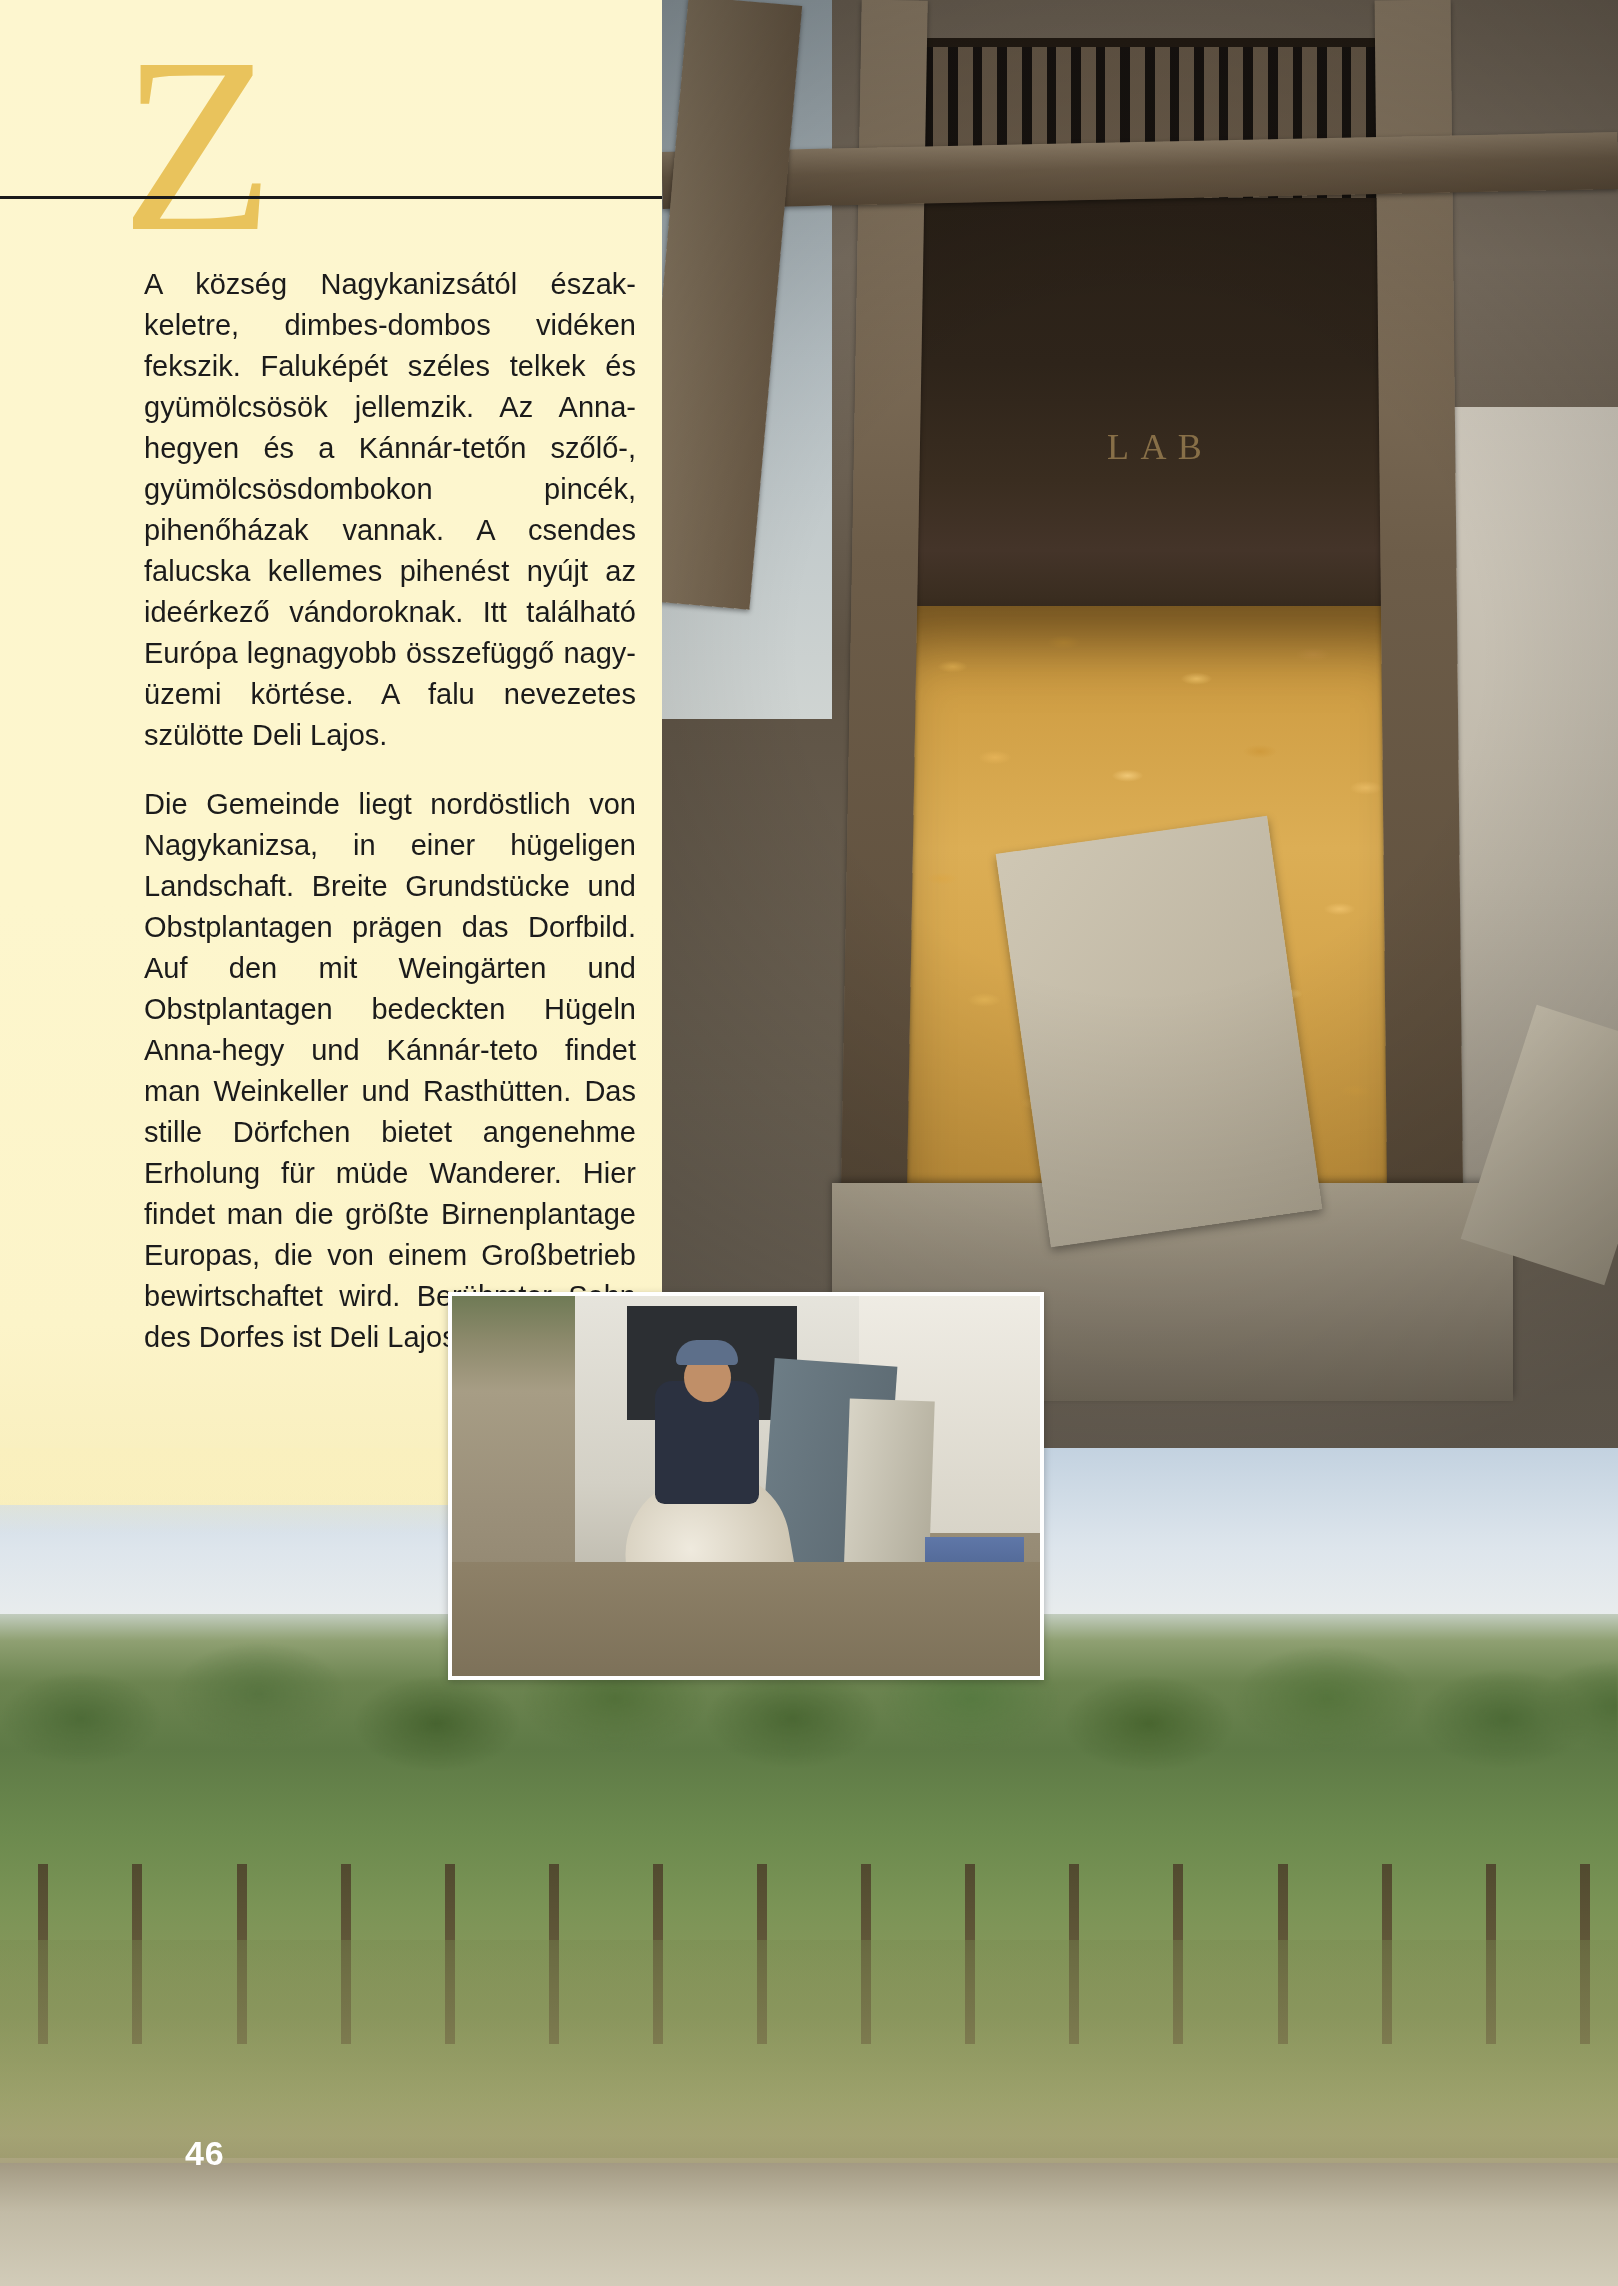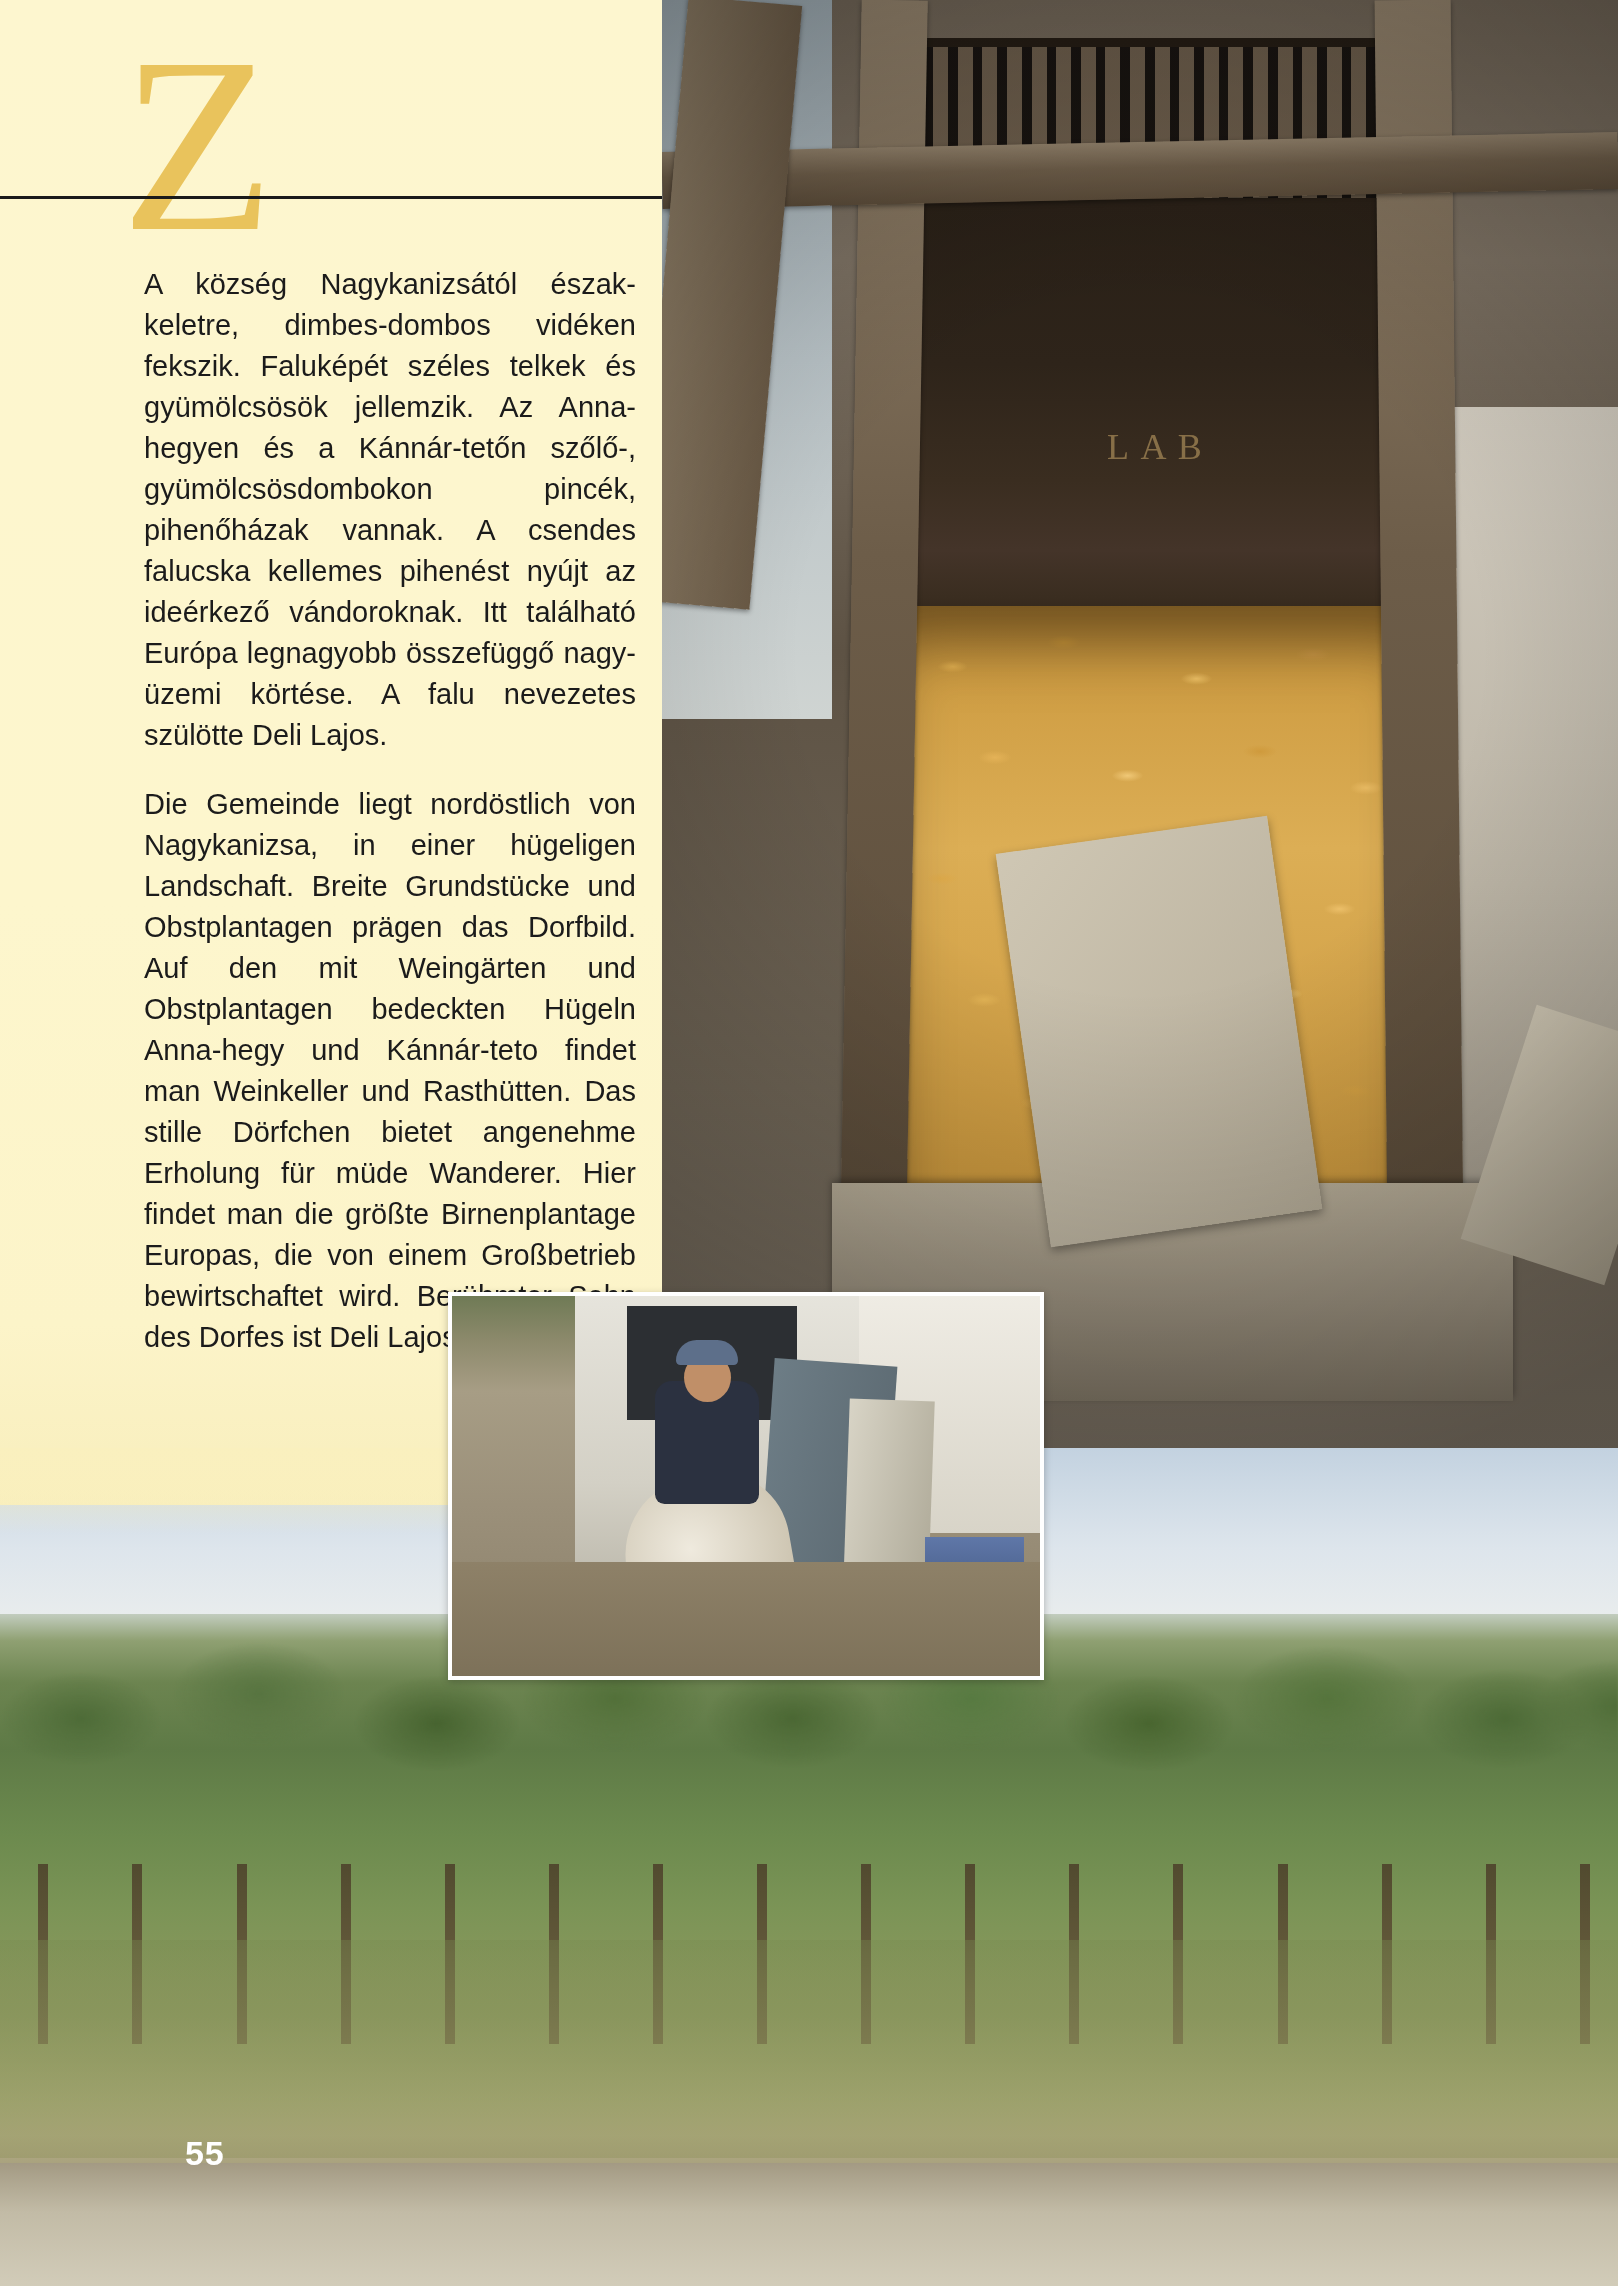--- a/index.html
+++ b/index.html
@@ -385,15 +385,15 @@
     <div class="in-board"></div>
     <div class="in-board2"></div>
     <div class="in-sheep"></div>
     <div class="in-man-body"></div>
     <div class="in-man-head"></div>
     <div class="in-man-hat"></div>
     <div class="in-crate"></div>
     <div class="in-ground"></div>
   </div>
 
-  <div class="pagenum">55</div>
+  <div class="pagenum">46</div>
 </div>
 
 
 </body></html>

